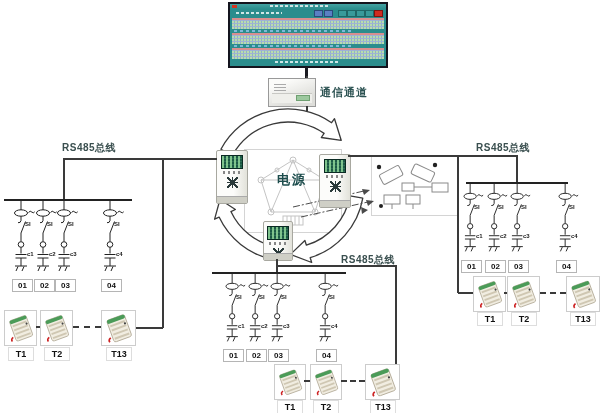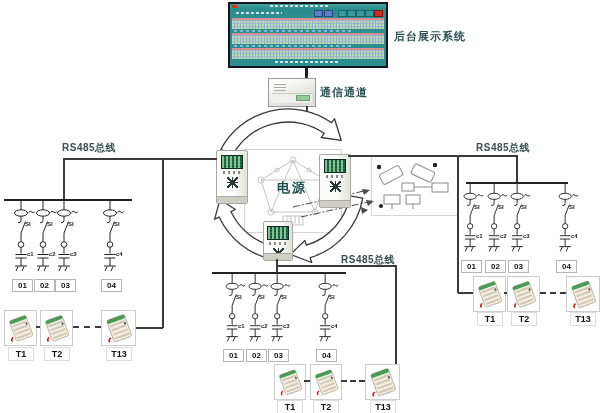--- a/index.html
+++ b/index.html
@@ -120,21 +120,20 @@
 
     <div class="salmon" style="top:29px"></div>
     <div class="cells" style="top:31px"></div>
     <div class="txd" style="left:4px;top:41px;width:120px"></div>
 
     <div class="salmon" style="top:44px"></div>
     <div class="cells" style="top:46px"></div>
     <div class="tx" style="left:45px;top:57px;width:64px"></div>
   </div>
   <div class="d" style="left:305px;top:67px;width:3px;height:11px;background:#1a1a22"></div>
-  <div class="d cnlabel" style="left:394px;top:29px">后台展示系统</div>
 
   <div class="d wire" style="left:306px;top:76px;width:2px;height:4px"></div>
   <div class="d comm" style="left:268px;top:78px">
     <div class="cslot"></div>
     <div class="cdot" style="left:24px;bottom:6px"></div>
     <div class="cdot" style="left:29px;bottom:10px"></div>
     <div class="commfront"></div>
     <div class="cgreen"></div>
   </div>
   <div class="d cnlabel" style="left:320px;top:85px">通信通道</div>
@@ -155,21 +154,21 @@
         <circle cx="32" cy="20" r="2"></circle>
           <circle cx="64" cy="20" r="2"></circle>
         <rect x="38" y="66" width="20" height="9"></rect>
         <line x1="42" y1="66" x2="42" y2="75"></line>
           <line x1="46" y1="66" x2="46" y2="75"></line>
         <line x1="50" y1="66" x2="50" y2="75"></line>
           <line x1="54" y1="66" x2="54" y2="75"></line>
       </g>
     </svg>
   </div>
-  <div class="d pwr" style="left:277px;top:179px">电源</div>
+  <div class="d pwr" style="left:277px;top:171px">电源</div>
 
   <div class="d whitebox" style="left:371px;top:156px;width:86px;height:58px">
     <svg width="86" height="58" viewBox="0 0 86 58">
       <g fill="none" stroke="#8a8a8a" stroke-width="1">
         <g transform="rotate(-28 18 18)">
             <rect x="8" y="13" width="22" height="11" rx="2"></rect>
           </g>
         <g transform="rotate(25 52 16)">
             <rect x="40" y="11" width="22" height="11" rx="2"></rect>
           </g>

